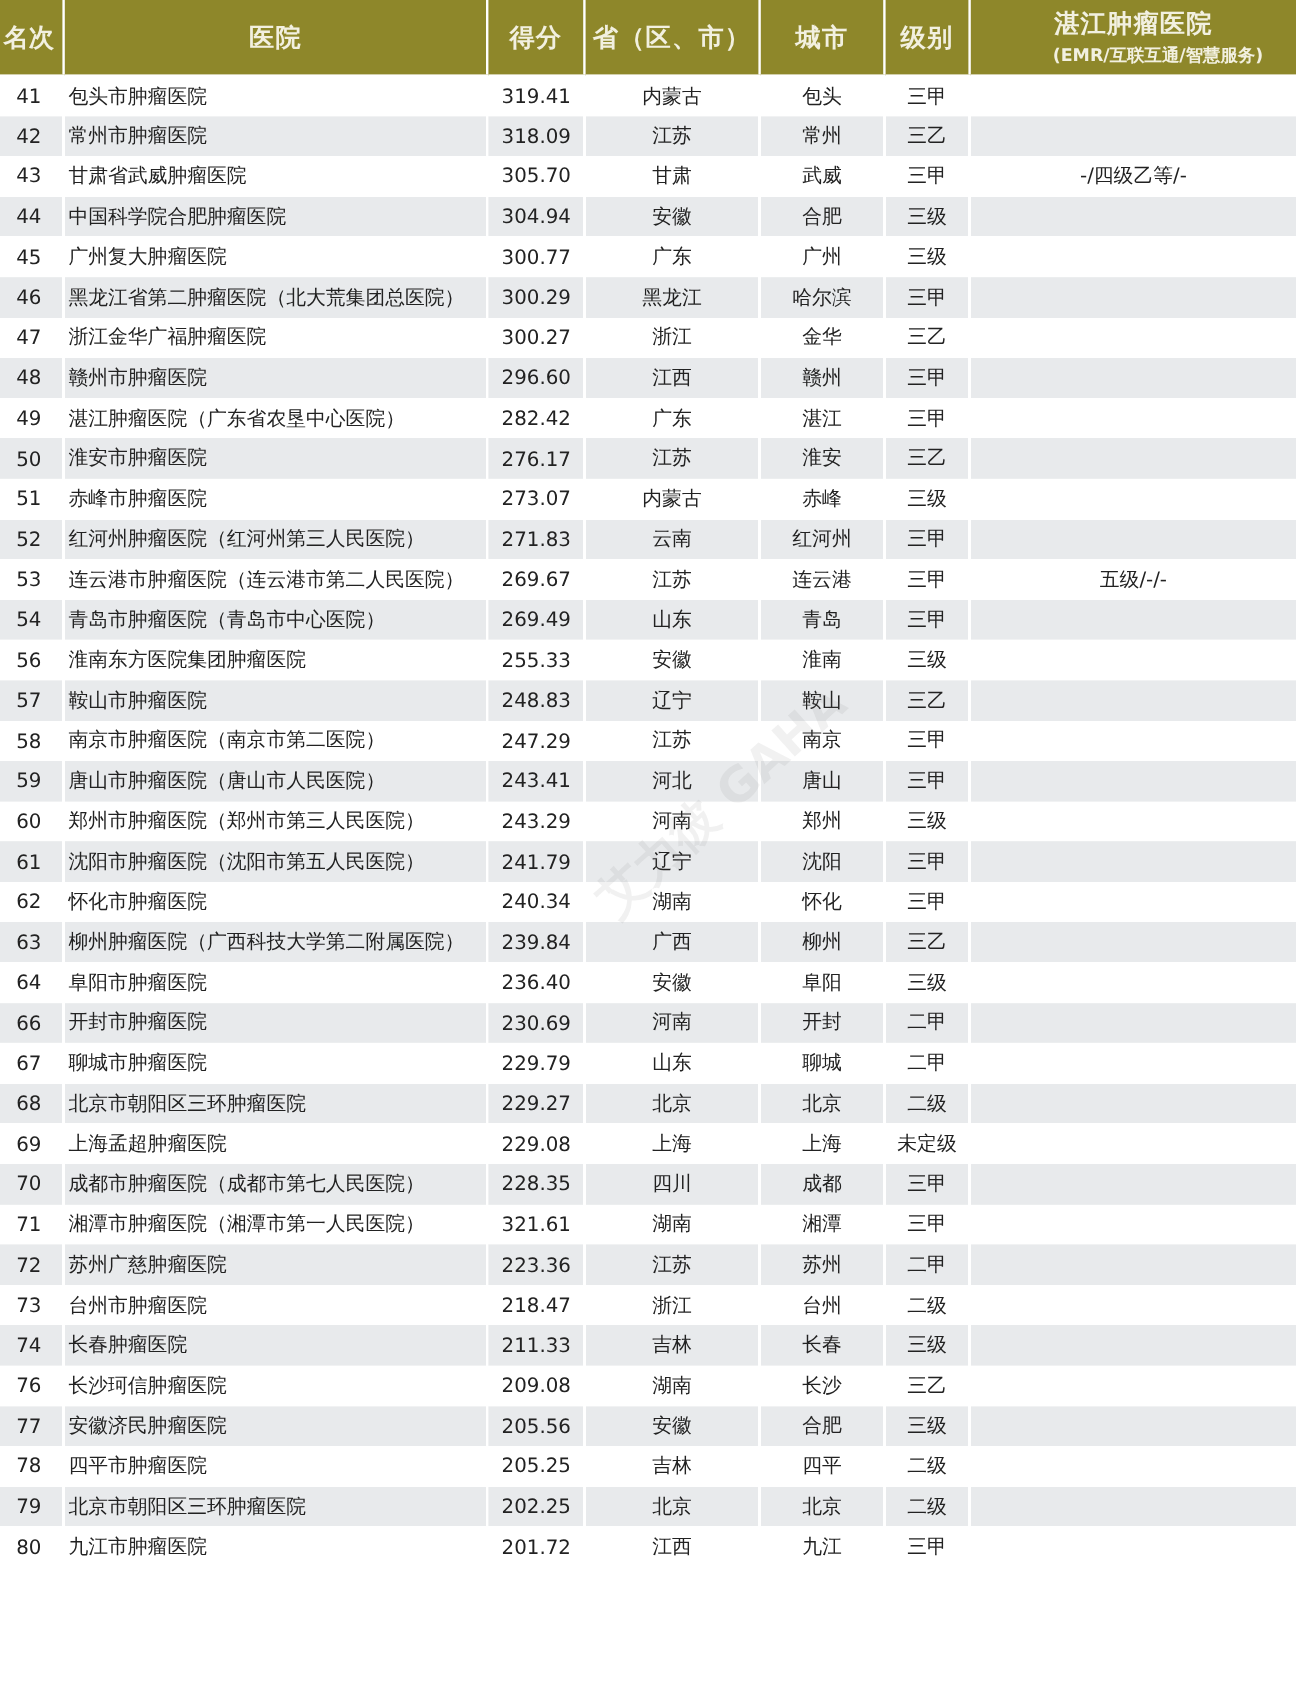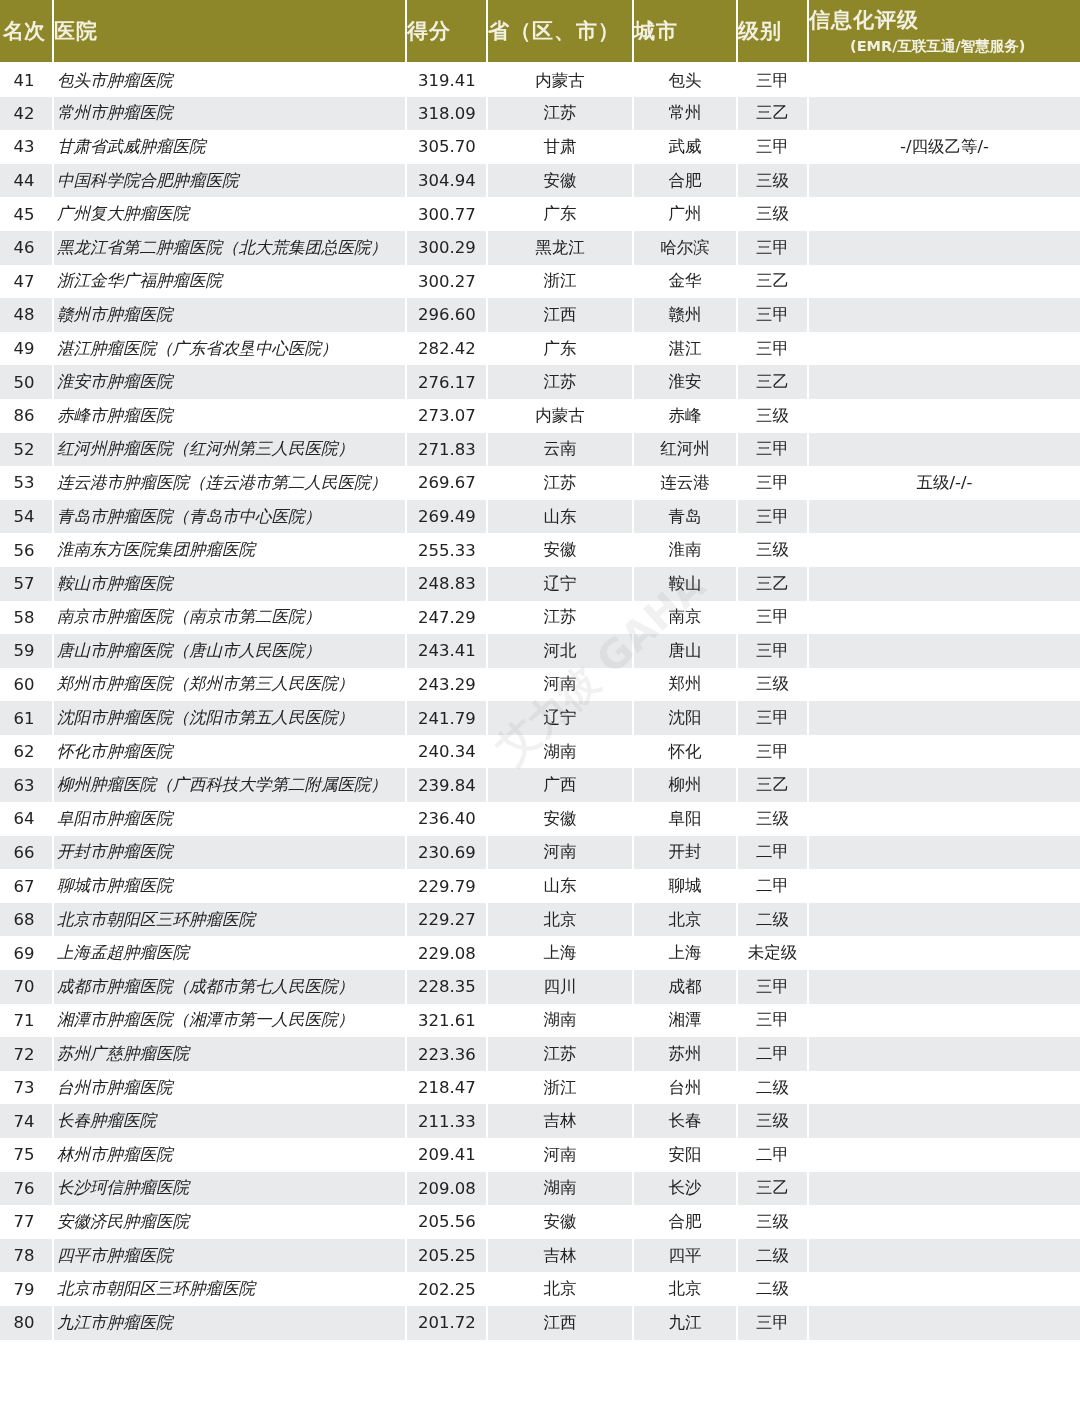--- a/index.html
+++ b/index.html
@@ -7,31 +7,31 @@
   .wrap { position:relative; width:1080px; height:1407px; }
   table { border-collapse:collapse; table-layout:fixed; width:1080px; }
   col.c-rank { width:53px; }
   col.c-name { width:353px; }
   col.c-score { width:81px; }
   col.c-prov { width:146px; }
   col.c-city { width:104px; }
   col.c-level { width:71px; }
   col.c-info { width:272px; }
   thead tr { height:63px; }
-  thead th { background:#8e872a; color:#f2f0e0; font-weight:bold; font-size:21px; border-right:2px solid #ffffff; border-bottom:3px solid #ffffff; padding:0; text-align:left; vertical-align:middle; letter-spacing:1px; }
+  thead th { background:#8e872a; color:#f2f0e0; font-weight:bold; font-size:21px; border-right:2px solid #ffffff; border-bottom:3px solid #ffffff; padding:0; text-align:center; vertical-align:middle; letter-spacing:1px; }
   thead th:last-child { border-right:none; }
   thead th.rank-h { text-align:left; padding-left:3px; letter-spacing:0; }
   thead th .sub { display:block; font-size:14.5px; margin-top:3px; letter-spacing:0;padding-left:41px; }
   tbody tr { height:33.6px; }
   tbody tr:nth-child(even) td { background:#e8eaec; }
   tbody tr:nth-child(odd) td { background:#ffffff; }
   tbody td { font-size:16.5px; padding:0; vertical-align:middle; border-right:2px solid #ffffff; white-space:nowrap; overflow:hidden; }
   tbody td:last-child { border-right:none;margin-top:31px; }
   td.rank { text-align:center; padding-right:4px; }
-  td.name { text-align:left; padding-left:3px;font-style:italic; }
+  td.name { text-align:left; padding-left:3px; }
   td.score { text-align:left; padding-left:11px; }
   td.prov, td.city, td.level, td.info { text-align:center; }
   .watermark { position:absolute; left:470px; top:640px; font-size:40px; color:rgba(120,120,120,0.10); transform:rotate(-42deg); pointer-events:none; font-weight:bold; white-space:nowrap; }
 </style>
 </head>
 <body>
 
 <div class="wrap">
   <table>
     <colgroup>
@@ -45,21 +45,21 @@
     </colgroup>
     <thead>
       <tr>
         <th class="rank-h">名次</th>
         <th>医院</th>
         <th>得分</th>
         <th>省（区、市）</th>
         <th>城市</th>
         <th>级别</th>
         <th>
-          <span>信息化评级</span>
+          <span>湛江肿瘤医院</span>
           <span class="sub">(EMR/互联互通/智慧服务)</span>
         </th>
       </tr>
     </thead>
     <tbody id="tbody">
         <tr>
           <td class="rank">41</td>
           <td class="name">包头市肿瘤医院</td>
           <td class="score">319.41</td>
           <td class="prov">内蒙古</td>
@@ -142,21 +142,21 @@
         <tr>
           <td class="rank">50</td>
           <td class="name">淮安市肿瘤医院</td>
           <td class="score">276.17</td>
           <td class="prov">江苏</td>
           <td class="city">淮安</td>
           <td class="level">三乙</td>
           <td class="info"></td>
         </tr>
         <tr>
-          <td class="rank">86</td>
+          <td class="rank">51</td>
           <td class="name">赤峰市肿瘤医院</td>
           <td class="score">273.07</td>
           <td class="prov">内蒙古</td>
           <td class="city">赤峰</td>
           <td class="level">三级</td>
           <td class="info"></td>
         </tr>
         <tr>
           <td class="rank">52</td>
           <td class="name">红河州肿瘤医院（红河州第三人民医院）</td>
@@ -340,29 +340,20 @@
         <tr>
           <td class="rank">74</td>
           <td class="name">长春肿瘤医院</td>
           <td class="score">211.33</td>
           <td class="prov">吉林</td>
           <td class="city">长春</td>
           <td class="level">三级</td>
           <td class="info"></td>
         </tr>
         <tr>
-          <td class="rank">75</td>
-          <td class="name">林州市肿瘤医院</td>
-          <td class="score">209.41</td>
-          <td class="prov">河南</td>
-          <td class="city">安阳</td>
-          <td class="level">二甲</td>
-          <td class="info"></td>
-        </tr>
-        <tr>
           <td class="rank">76</td>
           <td class="name">长沙珂信肿瘤医院</td>
           <td class="score">209.08</td>
           <td class="prov">湖南</td>
           <td class="city">长沙</td>
           <td class="level">三乙</td>
           <td class="info"></td>
         </tr>
         <tr>
           <td class="rank">77</td>

